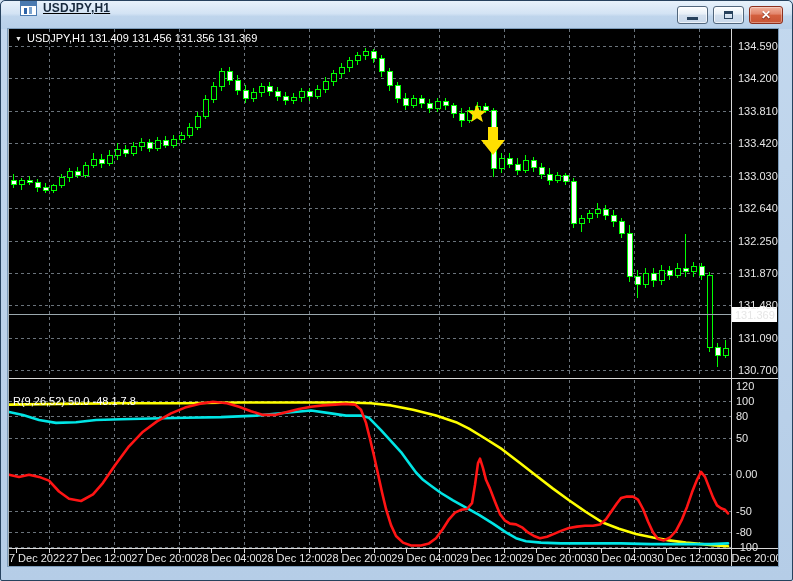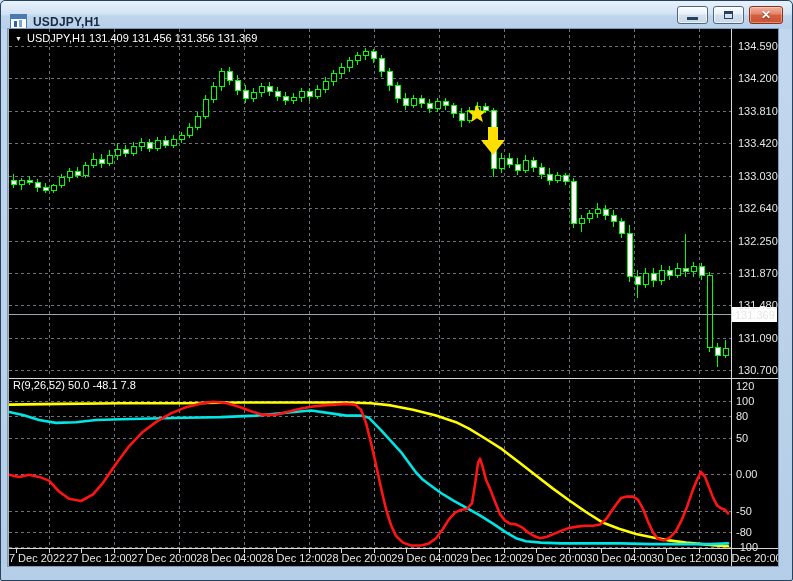--- a/index.html
+++ b/index.html
@@ -6,22 +6,23 @@
   *{box-sizing:border-box;}
   .window{
     position:relative;width:793px;height:581px;
     background:linear-gradient(#c3d8ee,#b5cde7);
     border:1px solid #27425e;border-radius:5px 5px 2px 2px;
     font-family:"Liberation Sans",sans-serif;overflow:hidden;
   }
   .titlebar{
     position:absolute;left:0;top:0;width:100%;height:28px;
     background:linear-gradient(#e8f2fb,#d3e3f4 45%,#bfd5ec 55%,#b7cfe9);
-    display:flex;align-items:flex-end;padding-left:9px;
+    display:flex;align-items:flex-start;padding-left:19px;
     border-radius:5px 5px 0 0;
+    text-decoration:underline;
   }
   .title-icon{width:17px;height:15px;position:relative;background:#fff;border:1px solid #4a7ab0;margin-right:6px;}
   .title-icon .bar{position:absolute;left:0;top:0;width:100%;height:4px;background:#4a7ab0;}
   .title-icon .c1{position:absolute;left:3px;top:6px;width:3px;height:6px;background:#2f64a8;}
   .title-icon .c2{position:absolute;left:8px;top:5px;width:3px;height:7px;background:#7aa3cf;}
   .title-text{font-size:12px;font-weight:700;color:#18293c;letter-spacing:.2px;}
   .win-buttons{position:absolute;top:5px;right:9px;display:flex;gap:5px;}
   .wbtn{
     width:31px;height:18px;border:1px solid #51667c;border-radius:3px;
     background:linear-gradient(#fdfefe,#e7eff7 45%,#d3e0ee 50%,#c9d8ea);
@@ -39,21 +40,21 @@
   .client{
     position:absolute;left:7px;top:28px;width:770px;height:537px;
     background:#000;box-shadow:0 0 0 1px #7d9cba;
   }
   .overlay-label{
     position:absolute;color:#fff;font-size:11px;white-space:nowrap;
     font-family:"Liberation Sans",sans-serif;
   }
   #info-line{left:7px;top:3px;}
   #info-line .tri{font-size:7px;vertical-align:1px;margin-right:5px;color:#e9e9e9;}
-  #osc-label{left:5px;top:350px;}
+  #osc-label{left:5px;top:366px;}
   svg text{font-family:"Liberation Sans",sans-serif;font-size:11px;fill:#e6e6e6;}
 </style>
 </head>
 <body>
 
 <div class="window">
   <div class="titlebar">
     <span class="title-icon">
         <span class="bar"></span>
         <span class="c1"></span>

